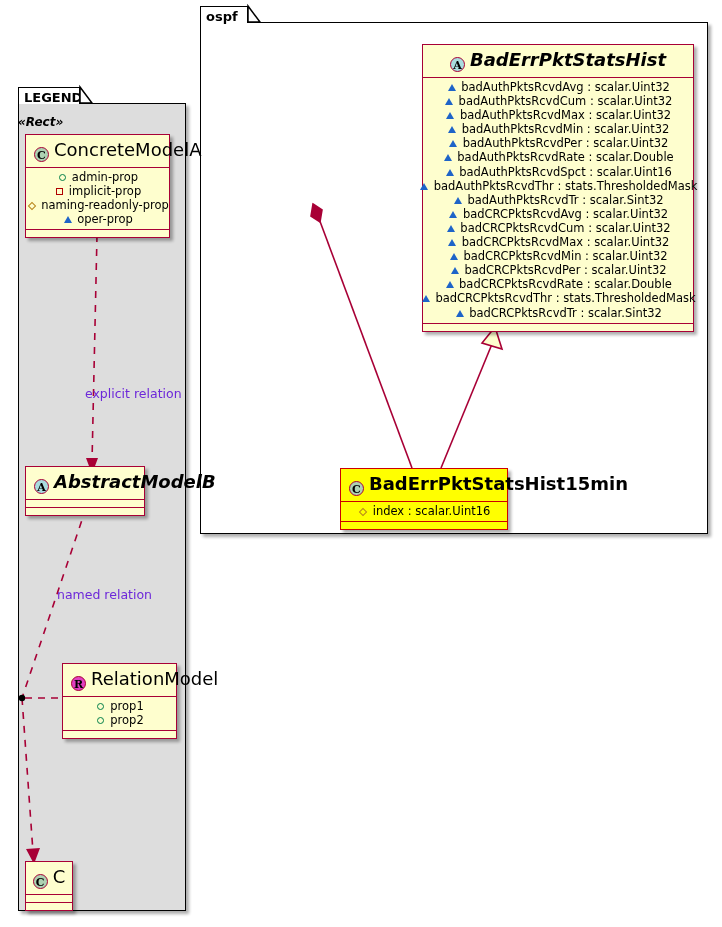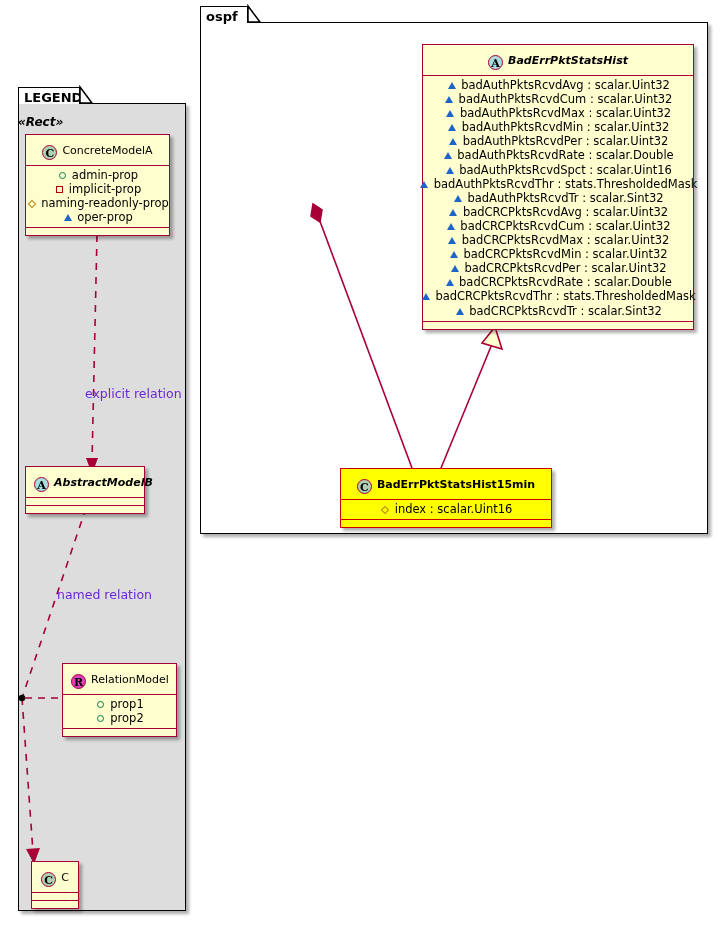--- a/index.html
+++ b/index.html
@@ -8,21 +8,21 @@
        -webkit-font-smoothing:antialiased;}
   #stage{position:absolute;left:0;top:0;width:722px;height:927px;overflow:hidden;padding-left:36px;}
 
   
   .umlclass{position:absolute;background:#FEFECE;border:1px solid #A80036;
             box-shadow:3px 3px 3px rgba(0,0,0,.32);box-sizing:border-box;}
   .umlclass.hl{background:#FFFF00;border-color:#CC0000;}
   .chead{position:relative;padding:4px 8px 5px 8px;text-align:center;
          border-bottom:1px solid #A80036;white-space:nowrap;}
   .umlclass.hl .chead{border-bottom-color:#CC0000;}
-  .cname{font-size:11px;color:#000;}
+  .cname{font-size:18px;color:#000;}
   .cname.abs{font-style:italic;font-weight:bold;}
   .cname.bold{font-weight:bold;}
   .stereo{font-size:12px;font-style:italic;font-weight:bold;color:#000;
           text-align:left;}
 
   
   .badge{display:inline-block;width:15px;height:15px;border-radius:50%;
          line-height:15px;text-align:center;font-size:11px;font-weight:bold;
          font-family:"DejaVu Serif","Liberation Serif",serif;
          vertical-align:-3px;margin-right:5px;box-sizing:border-box;}
@@ -178,21 +178,21 @@
         </div>
         <div class="attr">
           <span class="m"><span class="mk mk-tri"></span></span>
           <span>badCRCPktsRcvdTr : scalar.Sint32</span>
         </div>
       </div>
     <div class="cfoot"></div>
   </div>
 
 
-  <div class="umlclass hl" style="left:340px;top:468px;width:212px;">
+  <div class="umlclass hl" style="left:340px;top:468px;width:168px;">
     <div class="chead">
       <span class="badge C">C</span><span class="cname bold">BadErrPktStatsHist15min</span>
     </div>
     <div class="cbody">
         <div class="attr">
           <span class="m"><span class="mk mk-diamond"></span></span>
           <span>index : scalar.Uint16</span>
         </div>
       </div>
     <div class="cfoot"></div>
@@ -241,21 +241,21 @@
           <span>prop1</span>
         </div>
         <div class="attr">
           <span class="m"><span class="mk mk-circle"></span></span>
           <span>prop2</span>
         </div>
       </div>
     <div class="cfoot"></div>
   </div>
 
-  <div class="umlclass" style="left:31px;top:861px;width:48px;">
+  <div class="umlclass" style="left:25px;top:861px;width:48px;">
     <div class="chead" style="padding-left:4px;padding-right:4px;">
       <span class="badge C">C</span><span class="cname">C</span>
     </div>
     <div class="cbody empty"></div>
     <div class="cfoot"></div>
   </div>
 
 </div>
 
 </body></html>

